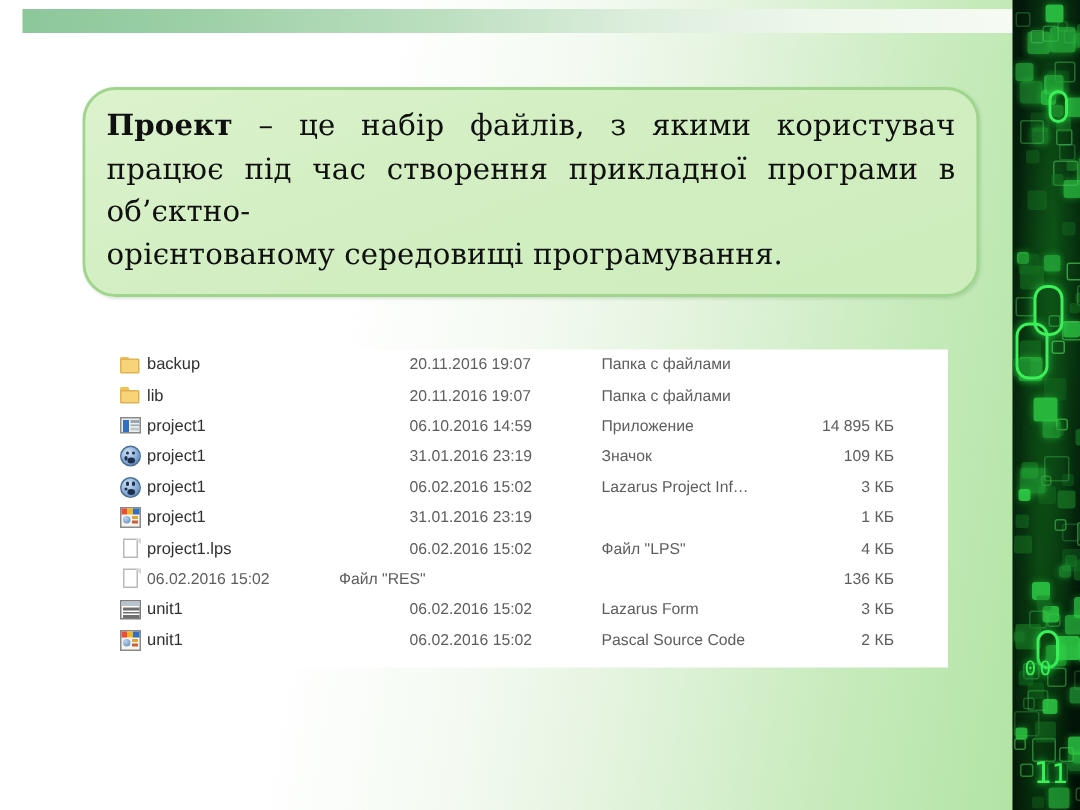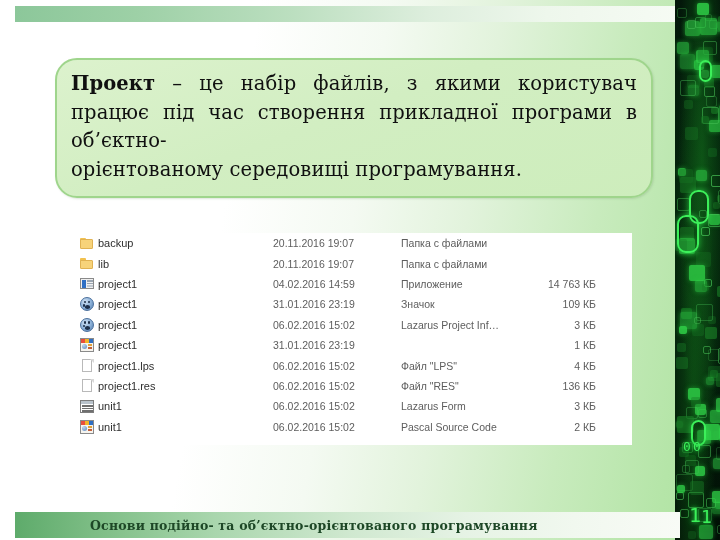--- a/index.html
+++ b/index.html
@@ -452,23 +452,23 @@
         <div class="col-icon">
           <span class="ico ico-app">
             <span class="frame"></span>
             <span class="side"></span>
             <span class="l1"></span>
             <span class="l2"></span>
             <span class="l3"></span>
           </span>
         </div>
         <div class="col-name">project1</div>
-        <div class="col-date">04.02.2016 14:59</div>
+        <div class="col-date">06.10.2016 14:59</div>
         <div class="col-type">Приложение</div>
-        <div class="col-size">14 763 КБ</div>
+        <div class="col-size">14 895 КБ</div>
       </div>
       <div class="file-row">
         <div class="col-icon">
           <span class="ico ico-badge">
             <span class="disc"></span>
             <span class="p1"></span>
             <span class="p2"></span>
             <span class="p3"></span>
             <span class="p4"></span>
           </span>
@@ -519,21 +519,20 @@
         <div class="col-type">Файл "LPS"</div>
         <div class="col-size">4 КБ</div>
       </div>
       <div class="file-row">
         <div class="col-icon">
           <span class="ico ico-doc">
             <span class="page"></span>
             <span class="fold"></span>
           </span>
         </div>
-        <div class="col-name">project1.res</div>
         <div class="col-date">06.02.2016 15:02</div>
         <div class="col-type">Файл "RES"</div>
         <div class="col-size">136 КБ</div>
       </div>
       <div class="file-row">
         <div class="col-icon">
           <span class="ico ico-form">
             <span class="frame"></span>
             <span class="title"></span>
             <span class="r1"></span>
@@ -556,17 +555,14 @@
             <span class="bar2"></span>
           </span>
         </div>
         <div class="col-name">unit1</div>
         <div class="col-date">06.02.2016 15:02</div>
         <div class="col-type">Pascal Source Code</div>
         <div class="col-size">2 КБ</div>
       </div>
     </div>
 
-  <div class="footer-bar">
-    <div class="footer-text">Основи подійно- та об’єктно-орієнтованого програмування</div>
-  </div>
 
 </div>
 
 </body></html>

